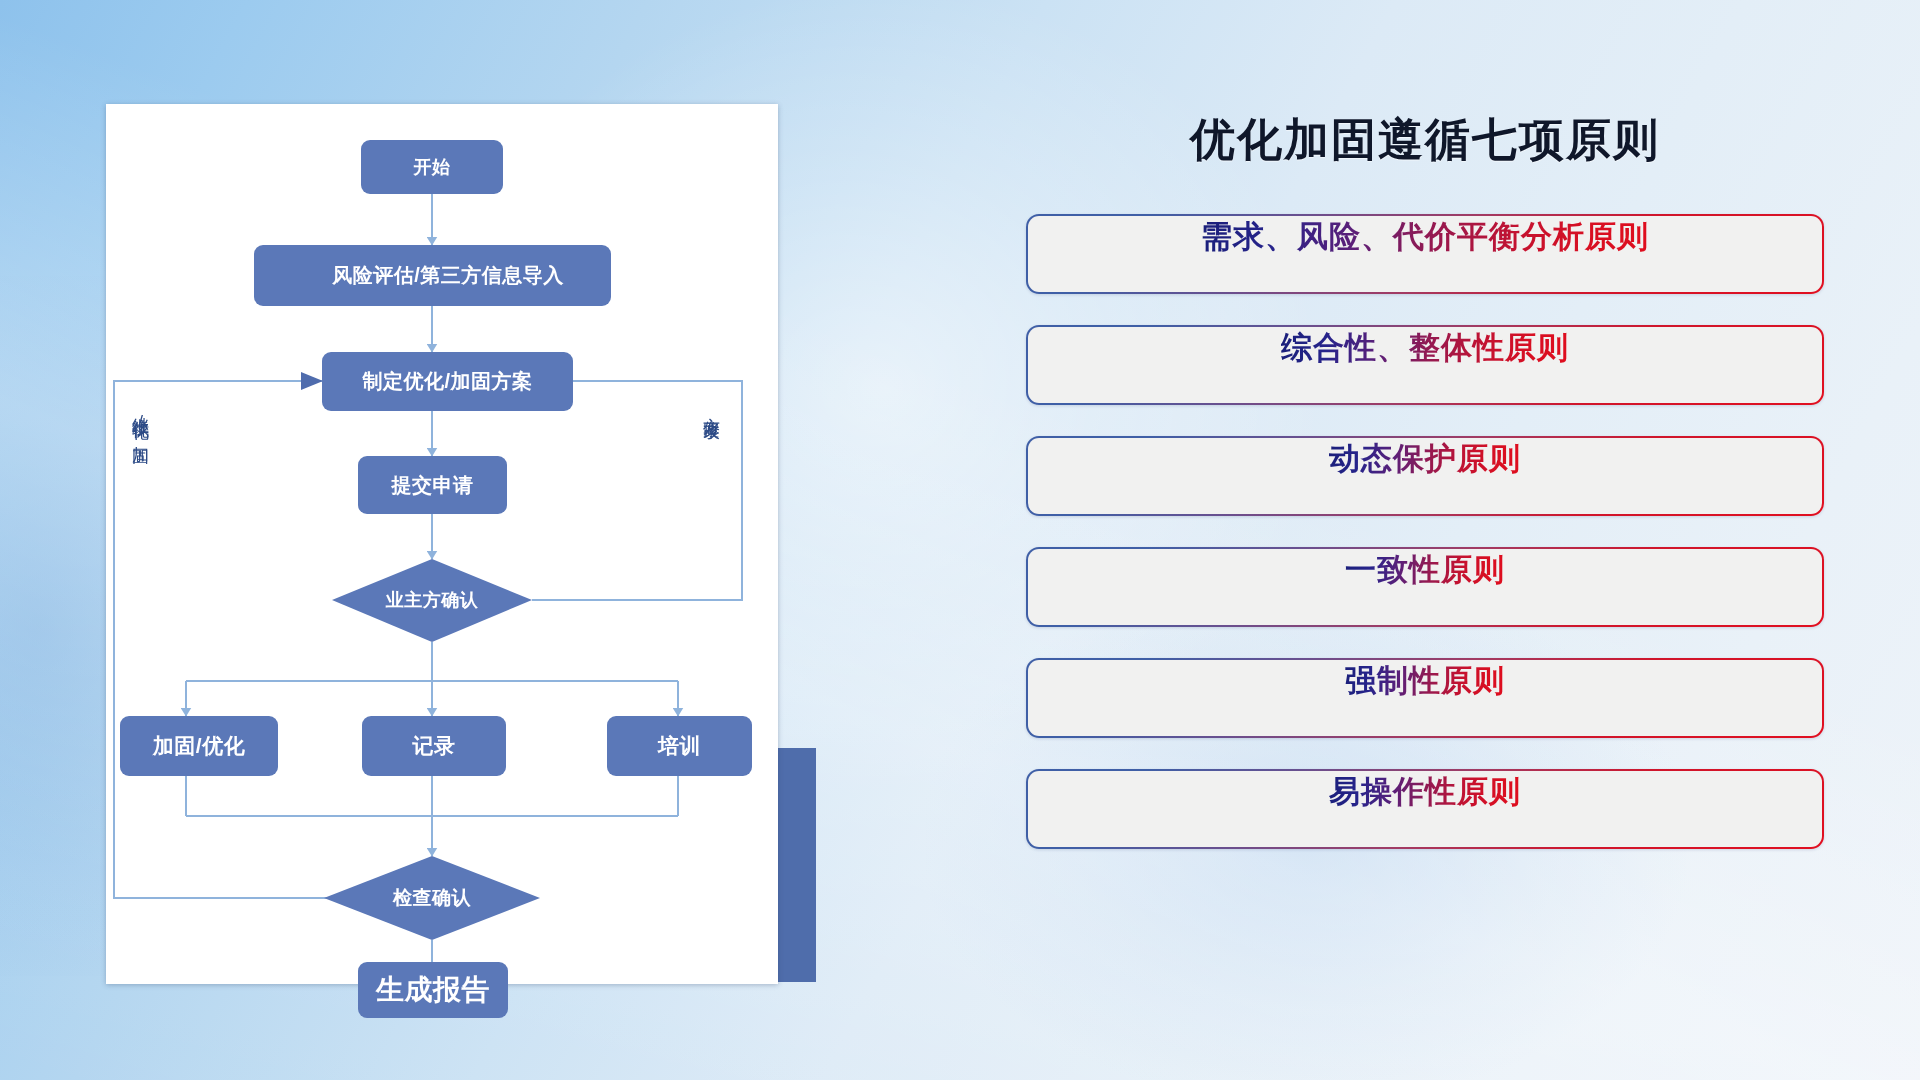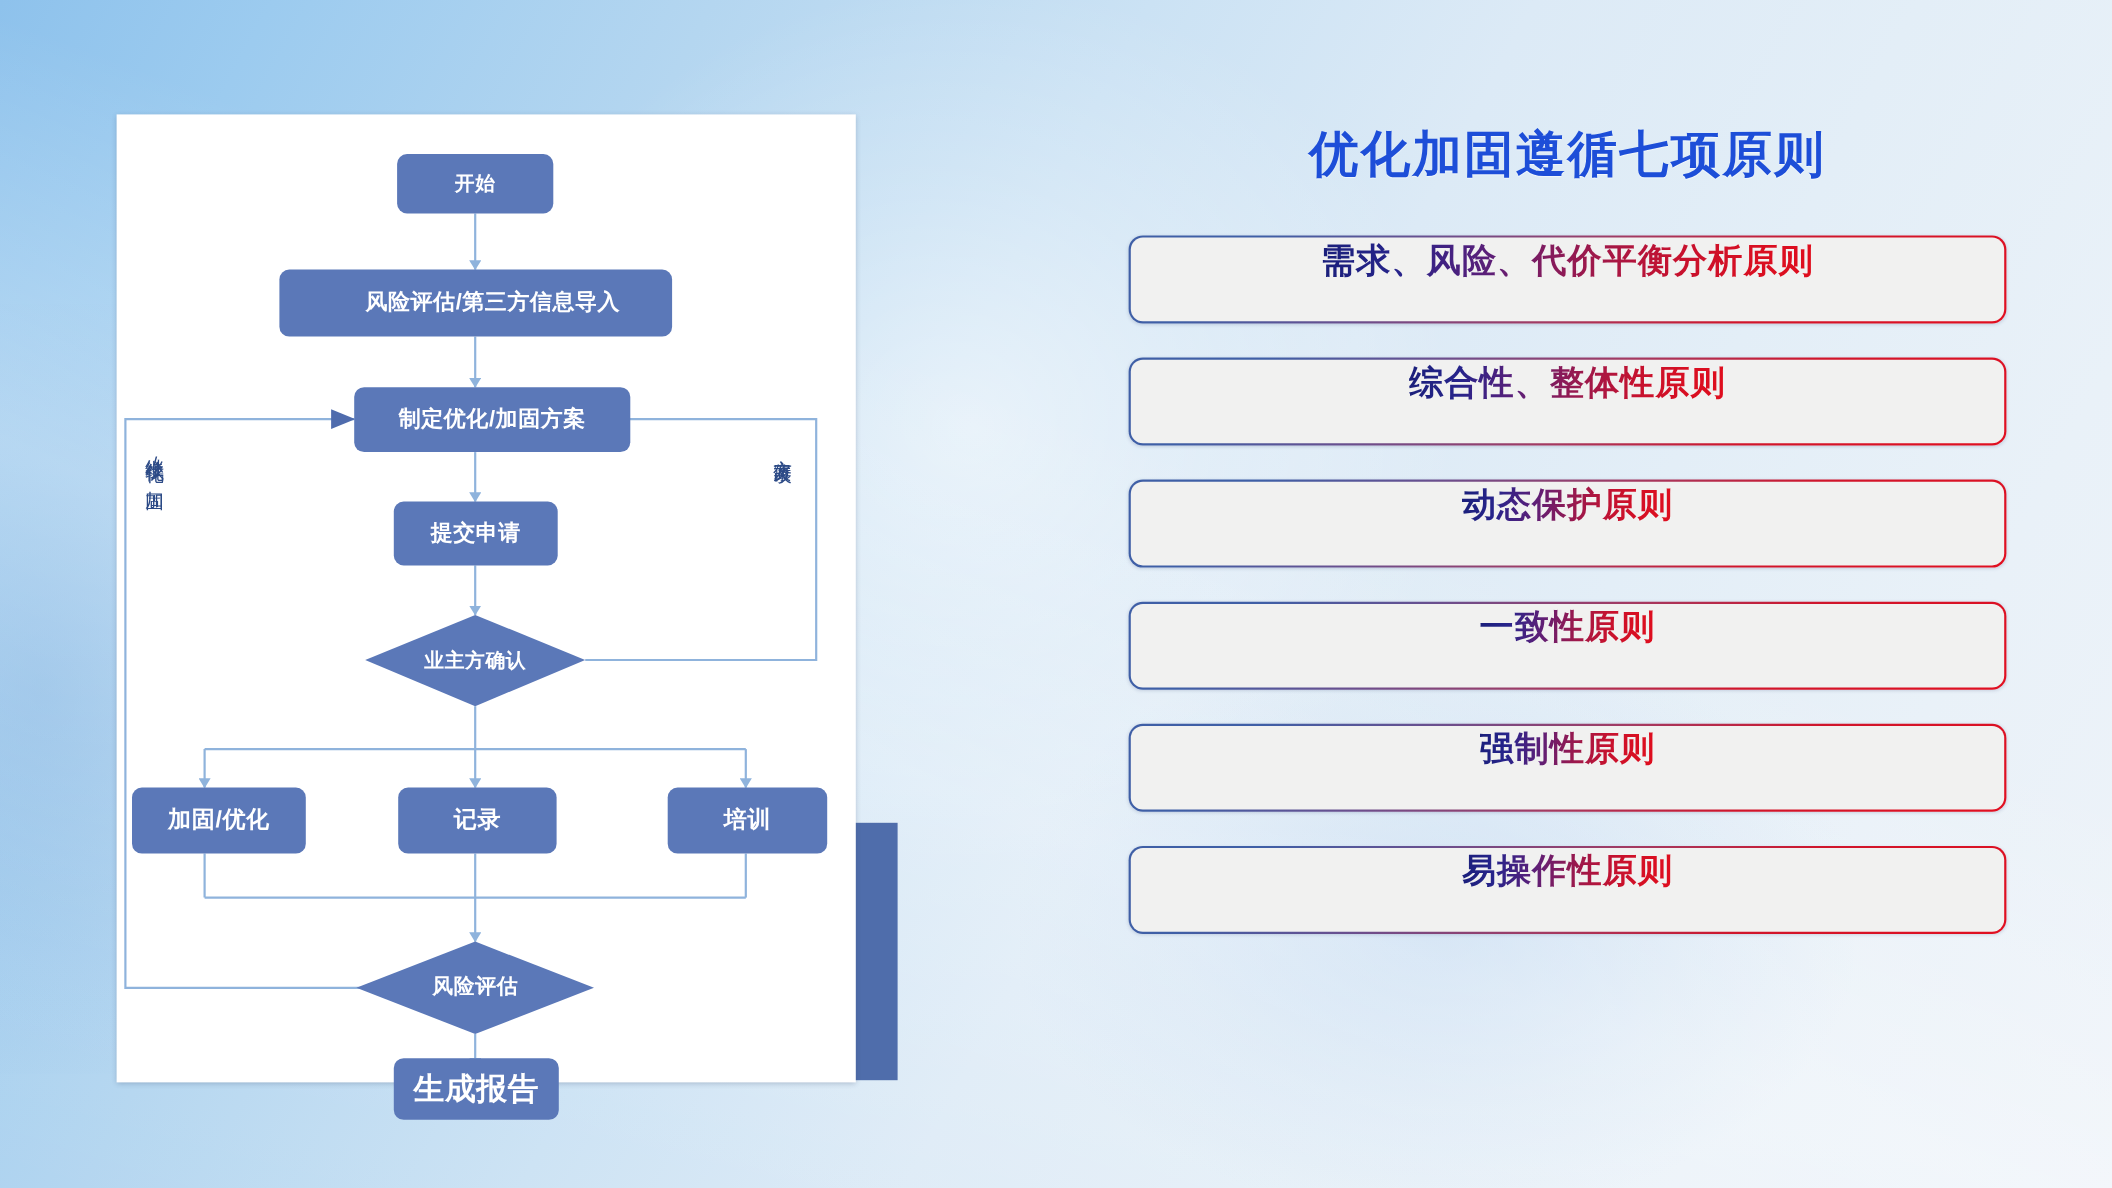--- a/index.html
+++ b/index.html
@@ -82,21 +82,21 @@
   #right-panel {
     position: absolute;
     left: 1010px; top: 96px; width: 830px; height: 900px;
   }
   #principles-title {
     position: absolute;
     left: 0; top: 14px; width: 830px;
     text-align: center;
     font-size: 45px;
     font-weight: bold;
-    color: #1d4ed8;
+    color: #0f172a;
     letter-spacing: 2px;
     text-shadow: 0 1px 1px rgba(255,255,255,0.6);
   }
   #cards-wrap {
     position: absolute;
     left: 16px; top: 118px; width: 798px;
   }
   .principle-card {
     position: relative;
     height: 80px;
@@ -233,21 +233,21 @@
   <span class="node-label" style="left:252px; top:352px; width:149px; line-height:58px; font-size:20px;">提交申请</span>
 
   <span class="node-label" style="left:226px; top:478px; width:200px; line-height:36px; font-size:18px; font-weight:700;">业主方确认</span>
 
   <span class="node-label" style="left:14px; top:612px; width:158px; line-height:60px; font-size:21px;">加固/优化</span>
 
   <span class="node-label" style="left:256px; top:612px; width:144px; line-height:60px; font-size:21px;">记录</span>
 
   <span class="node-label" style="left:501px; top:612px; width:145px; line-height:60px; font-size:21px;">培训</span>
 
-  <span class="node-label" style="left:218px; top:776px; width:216px; line-height:36px; font-size:19px;">风险评估</span>
+  <span class="node-label" style="left:218px; top:776px; width:216px; line-height:36px; font-size:19px;">检查确认</span>
 
   <div style="position:absolute; left:252px; top:866px; width:150px; height:0;"></div>
 
   <span class="edge-label" style="left:26px; top:300px;">继续优化/加固</span>
 
   <span class="edge-label" style="left:597px; top:300px;">方案修改</span>
 </div>
 
 <div style="position:absolute; left:358px; top:962px; width:150px; height:56px; background:#5b78b8; border-radius:9px;"></div>
 <span class="node-label" style="left:358px; top:962px; width:150px; line-height:56px; font-size:28px;">生成报告</span>

